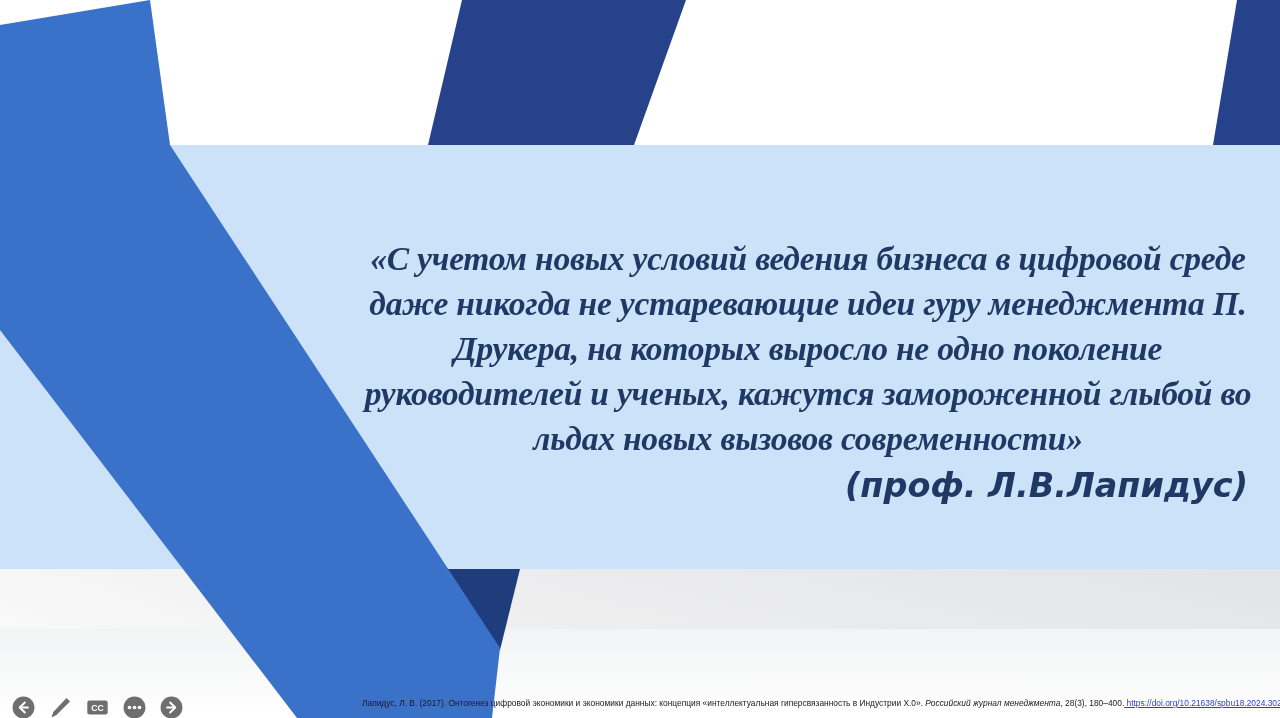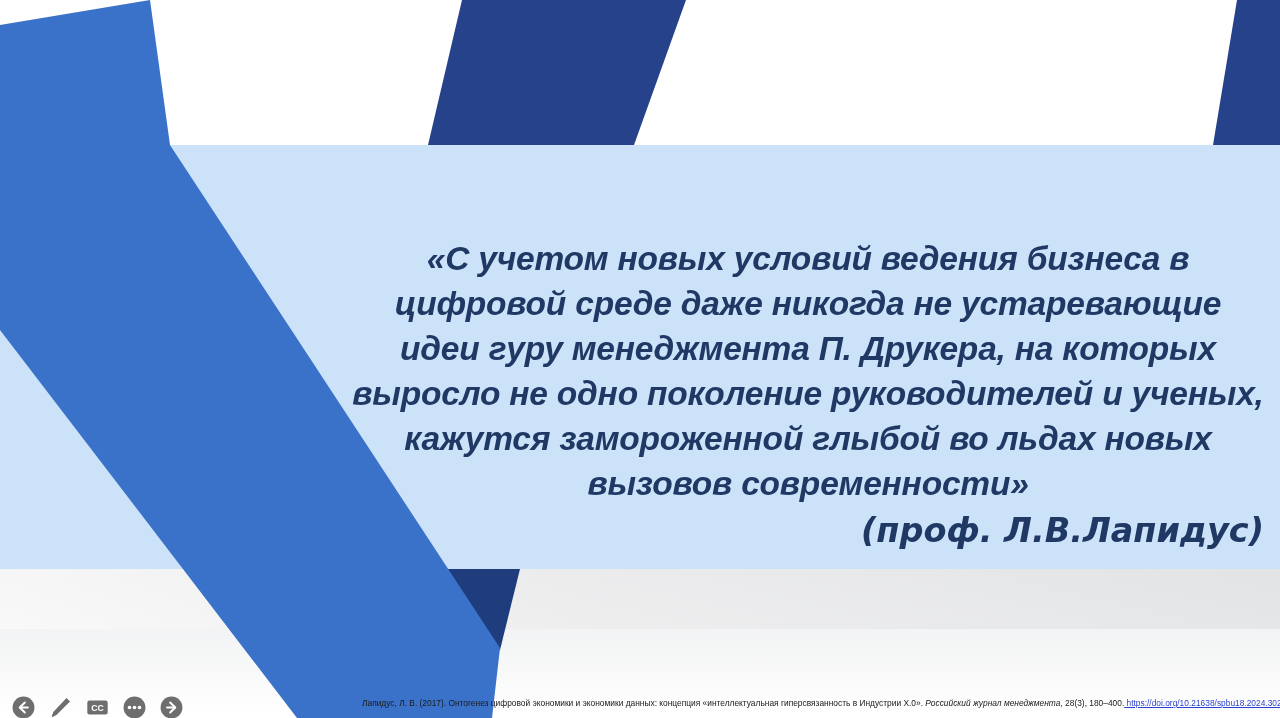--- a/index.html
+++ b/index.html
@@ -34,32 +34,32 @@
     position: absolute;
     left: 352px;
     top: 236px;
     width: 912px;
     z-index: 5;
   }
 
   #quote-text {
     margin: 0;
     text-align: center;
-    font-family: Liberation Sans, sans-serif;
+    font-family: Liberation Serif, serif;
     font-style: italic;
     font-weight: bold;
     font-size: 33.5px;
     line-height: 45px;
     letter-spacing: -0.2px;
     color: #1F3864;
     white-space: pre-line;
   }
 
   #quote-attribution {
-    margin: 2px 0 0 0;
+    margin: 2px 16px 0 0;
     text-align: right;
     font-family: "DejaVu Sans", sans-serif;
     font-style: italic;
     font-weight: bold;
     font-size: 33.5px;
     line-height: 45px;
     color: #1F3864;
   }
 
   

